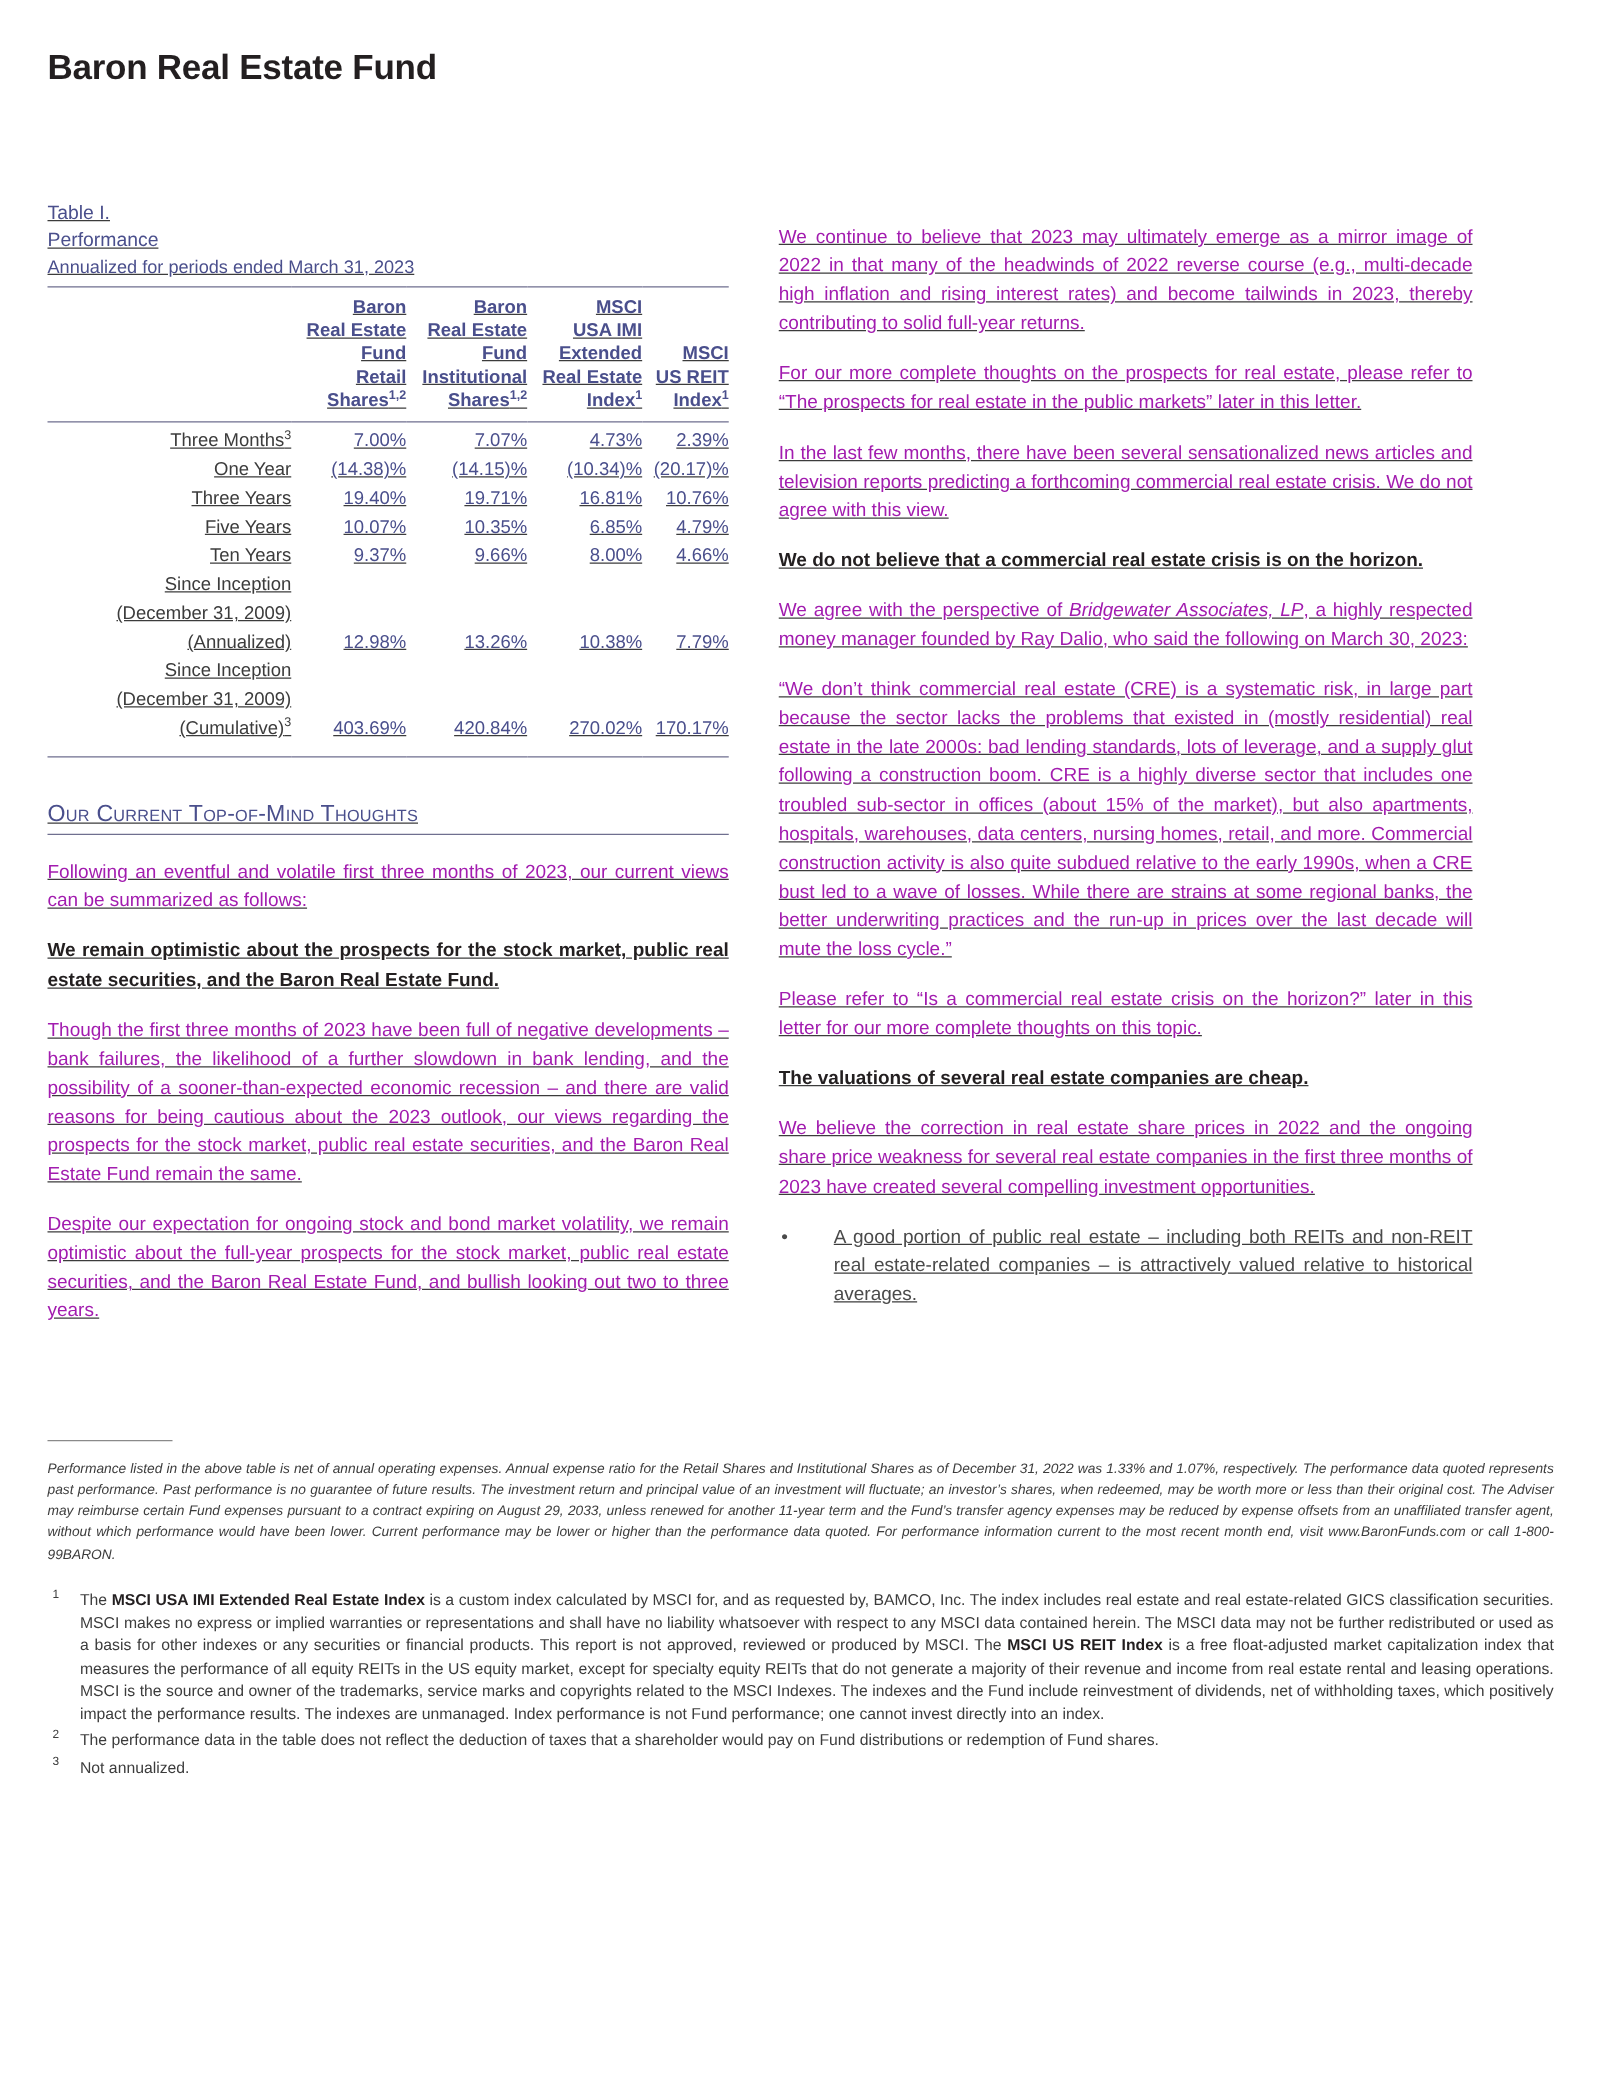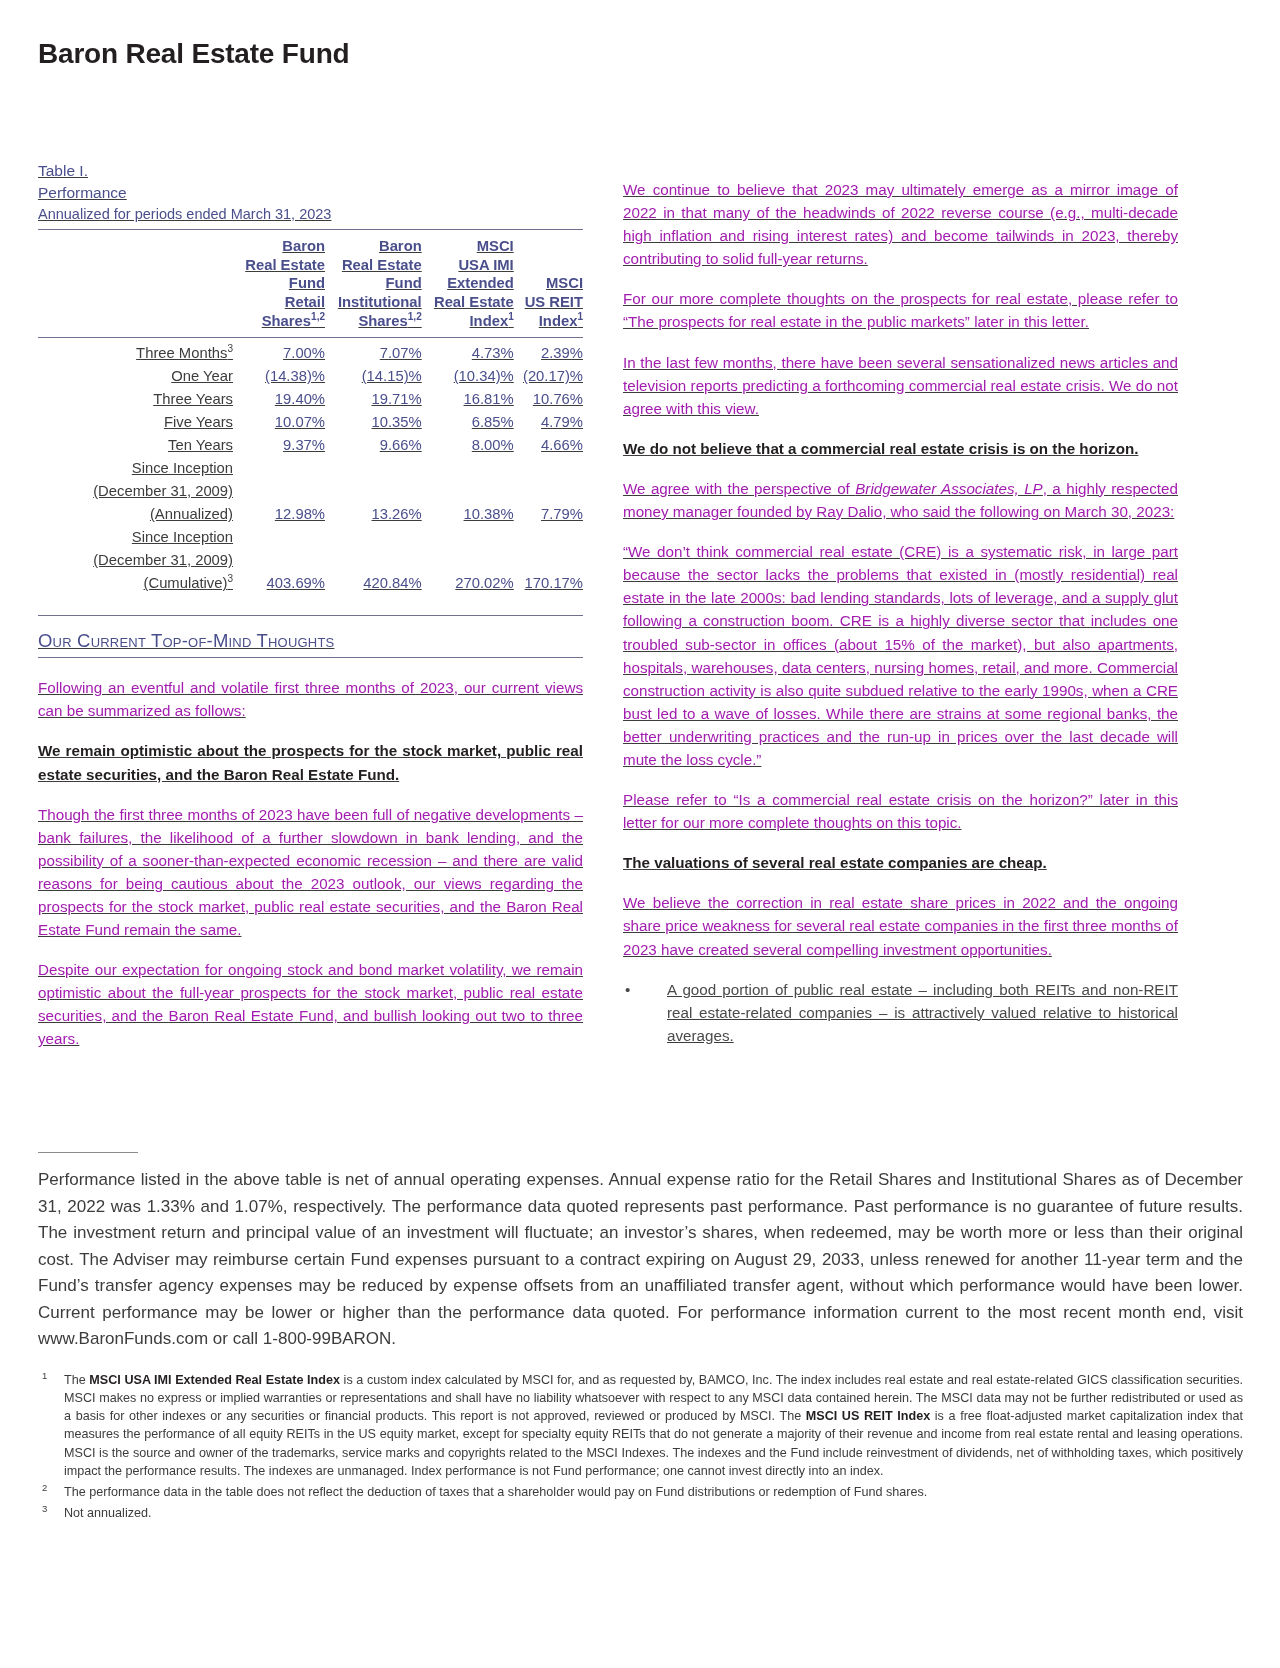--- a/index.html
+++ b/index.html
@@ -84,28 +84,28 @@
     color: #4a4f8c;
     white-space: nowrap;
   }
   table.perf tbody td.lead {
     text-align: right;
     color: #3c3c3c;
   }
   table.perf tbody td.indent1 { padding-left: 16px; }
   table.perf tbody tr.last-row td {
     border-bottom: 1.4px solid #6f6f8f;
-    padding-bottom: 24px;
+    padding-bottom: 14px;
   }
   table.perf tbody tr.first-row td { padding-top: 7px; }
   sup { font-size: 0.68em; vertical-align: super; line-height: 0; }
 
   
   .section-head {
-    margin-top: 14px;
+    margin-top: 34px;
     color: #4a4f8c;
     font-size: 18.5px;
     font-variant: small-caps;
     text-transform: none;
     border-bottom: 1.4px solid #6f6f8f;
     padding-bottom: 5px;
     letter-spacing: 0.2px;
   }
 
   
@@ -149,21 +149,22 @@
     top: 1152px;
     width: 1205px;
   }
   .footer-rule {
     width: 100px;
     height: 0;
     border-top: 1.6px solid #8a8a8a;
     margin-bottom: 14px;
   }
   .disclaimer {
-    font-size: 17px;
+    font-style: italic;
+    font-size: 11px;
     line-height: 1.56;
     text-align: justify;
     color: #3c3c3c;
     margin: 0;
   }
   ol.footnotes {
     margin: 18px 0 0 0;
     padding: 0;
     list-style: none;
     counter-reset: fn;

